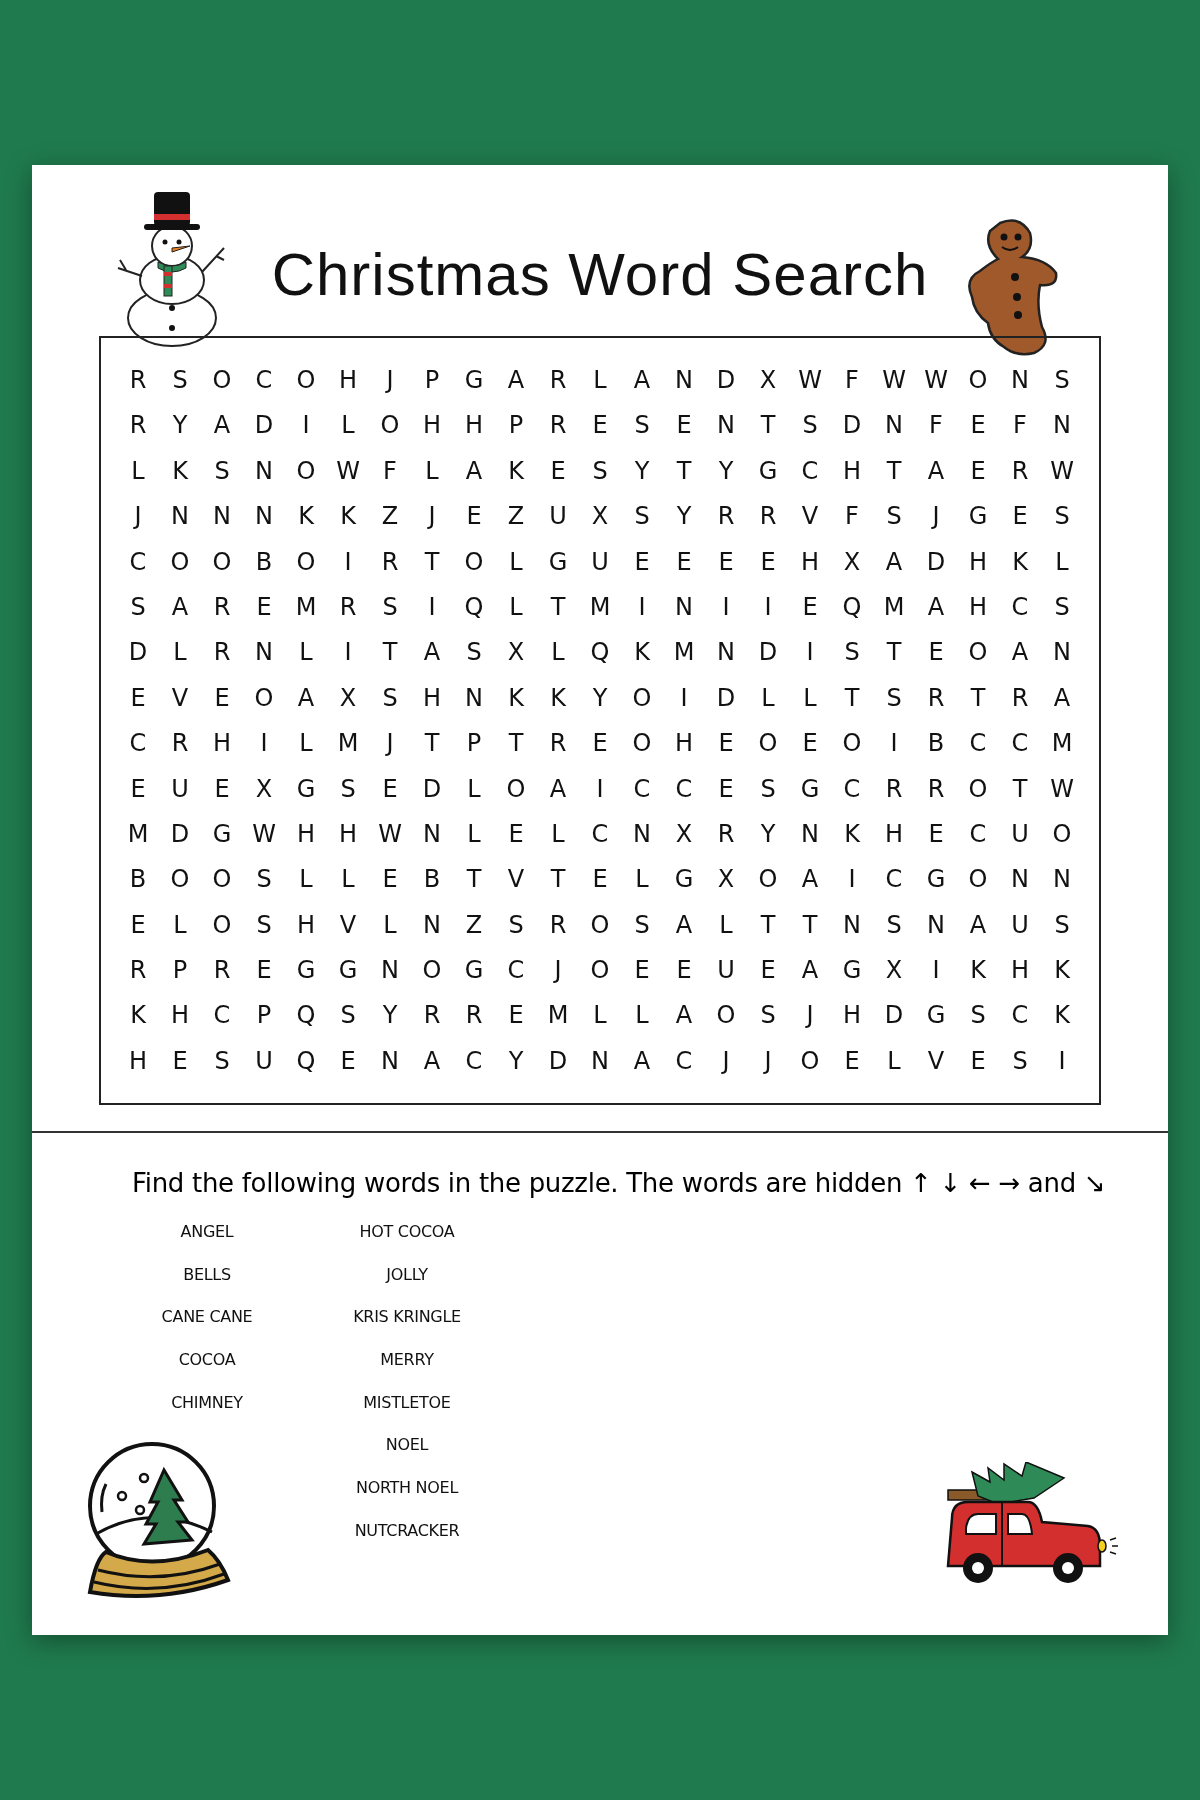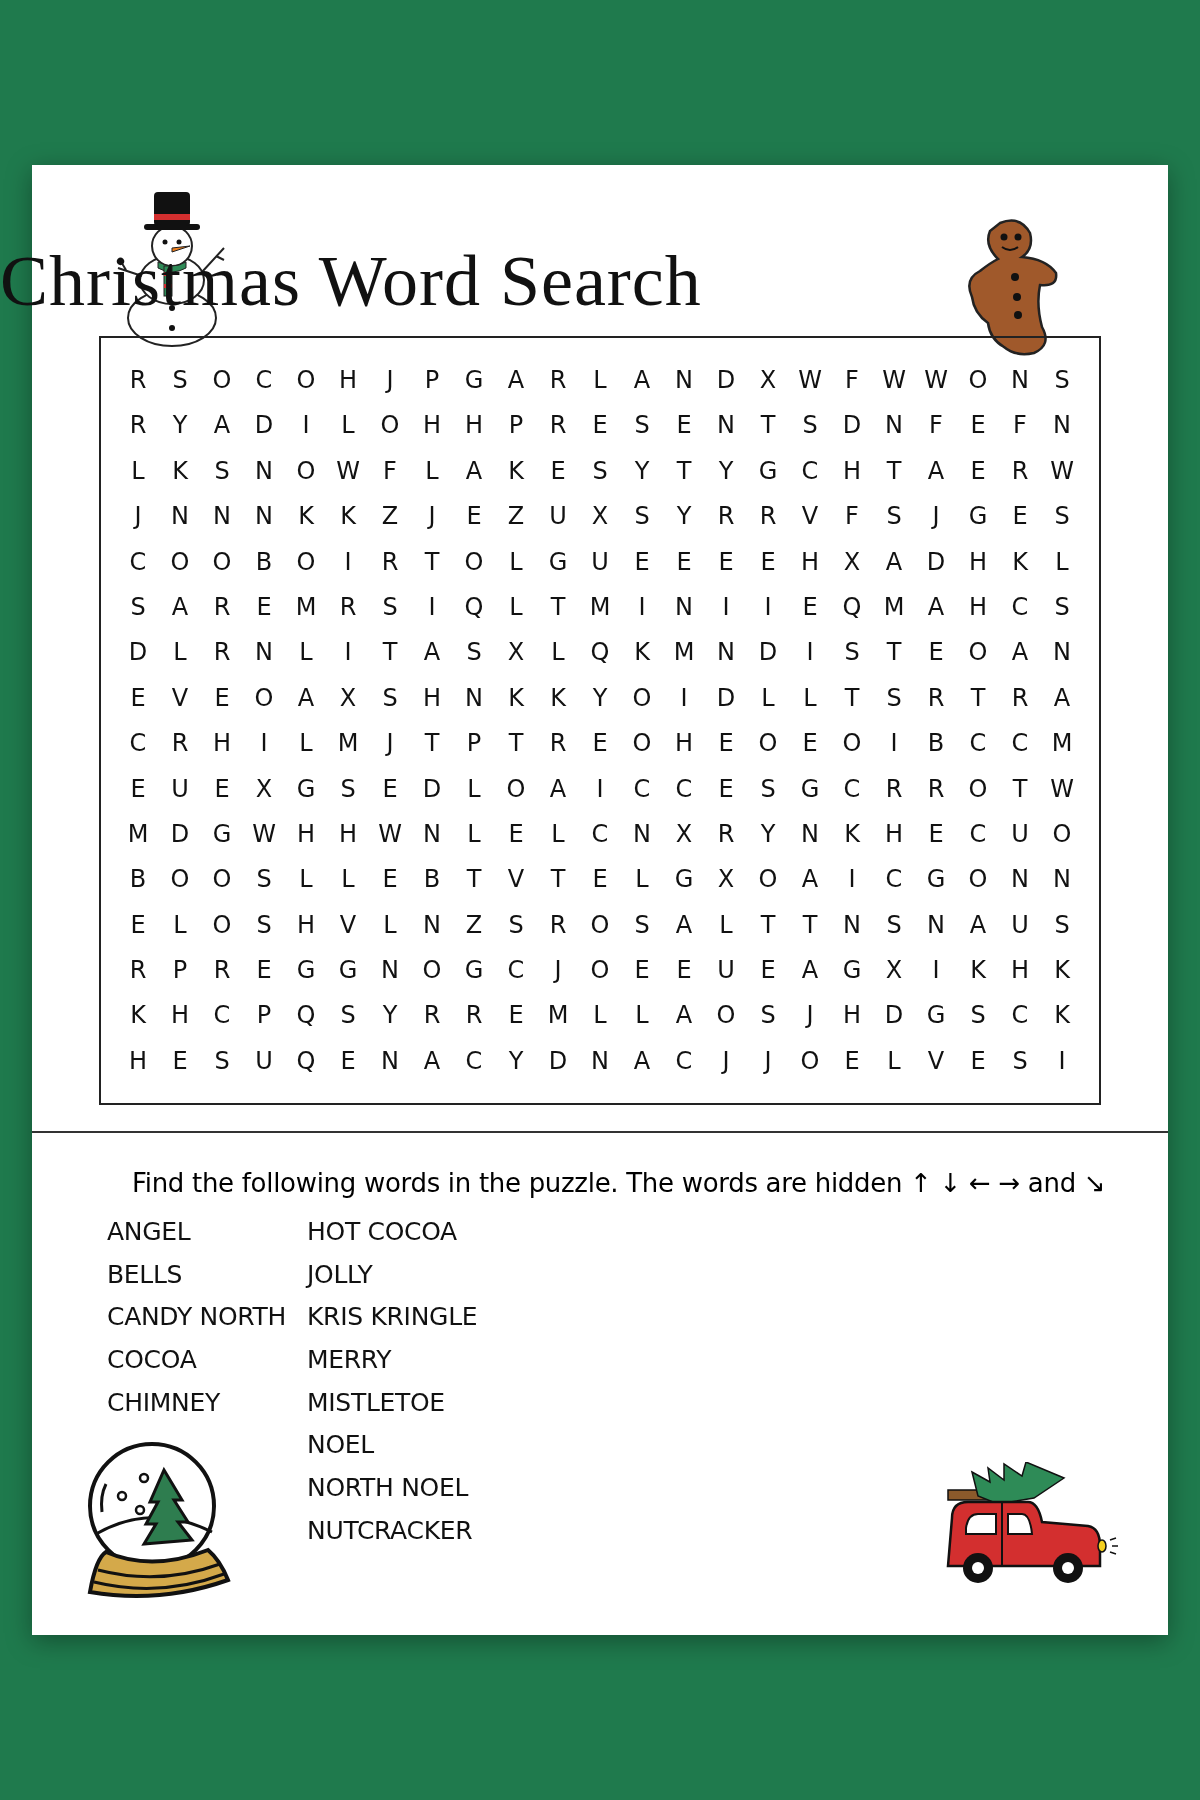--- a/index.html
+++ b/index.html
@@ -12,25 +12,26 @@
   .page {
     position: absolute;
     left: 32px; top: 165px;
     width: 1136px; height: 1470px;
     background: #ffffff;
     box-shadow: 0 6px 24px rgba(0,0,0,0.35);
   }
   .title {
     position: absolute;
     left: 0; right: 0; top: 240px;
-    font-size: 72px;
+    text-align: center;
+    font-size: 60px;
     font-weight: normal;
     color: #111;
     letter-spacing: 1px;
-    font-family: Liberation Serif, serif;
+    font-family: Liberation Sans, sans-serif;
   }
   .grid-box {
     position: absolute;
     left: 99px; top: 336px;
     width: 1002px; height: 769px;
     border: 2px solid #222;
   }
   .grid {
     position: absolute;
     left: 115px; top: 358px;
@@ -63,25 +64,26 @@
   }
   .words {
     position: absolute;
     left: 107px; top: 1218px;
     display: grid;
     grid-template-columns: repeat(5, 200px);
   }
   .word-col { display: flex; flex-direction: column; }
   .word {
     height: 42.7px;
-    font-size: 25px;
+    font-size: 16px;
     line-height: 28px;
     color: #111;
     font-family: "DejaVu Sans", sans-serif;
     letter-spacing: -0.3px;
+    text-align: center;
   }
   .illus { position: absolute; }
 </style>
 </head>
 <body>
 
 <div class="page"></div>
 
 <svg class="illus" style="left:112px;top:188px" width="120" height="160" viewBox="0 0 120 160">
   <ellipse cx="60" cy="130" rx="44" ry="28" fill="#fff" stroke="#222" stroke-width="2"></ellipse>
@@ -488,21 +490,21 @@
   </div>
 
 <div class="divider"></div>
 
 <div class="instructions">Find the following words in the puzzle. The words are hidden ↑  ↓ ← → and ↘</div>
 
 <div class="words" id="words">
     <div class="word-col">
       <div class="word">ANGEL</div>
       <div class="word">BELLS</div>
-      <div class="word">CANDY NORTH</div>
+      <div class="word">CANE CANE</div>
       <div class="word">COCOA</div>
       <div class="word">CHIMNEY</div>
     </div>
     <div class="word-col">
       <div class="word">HOT COCOA</div>
       <div class="word">JOLLY</div>
       <div class="word">KRIS KRINGLE</div>
       <div class="word">MERRY</div>
       <div class="word">MISTLETOE</div>
       <div class="word">NOEL</div>

